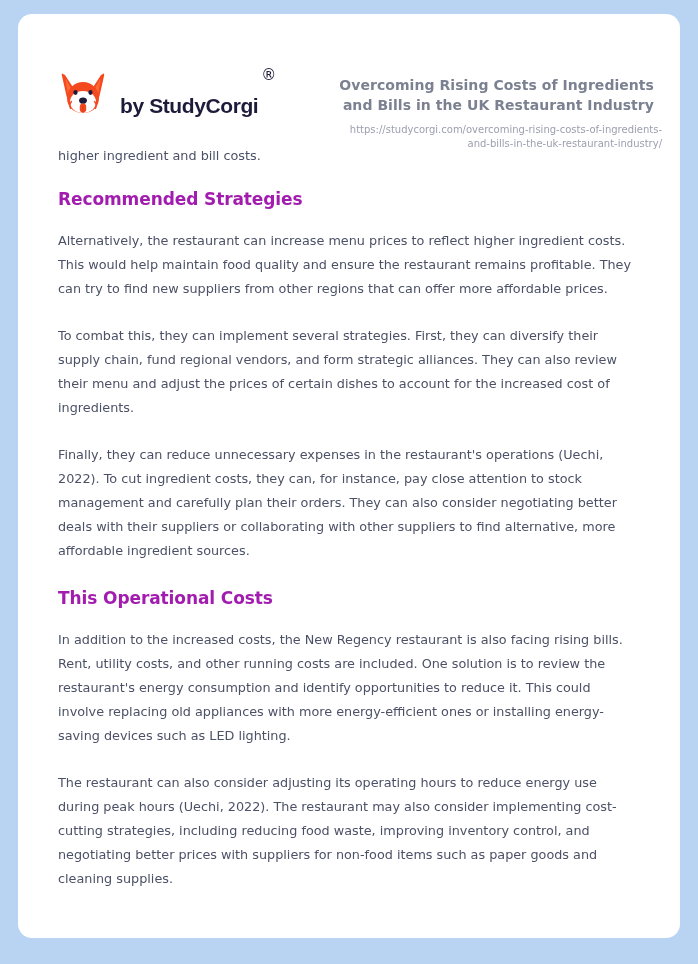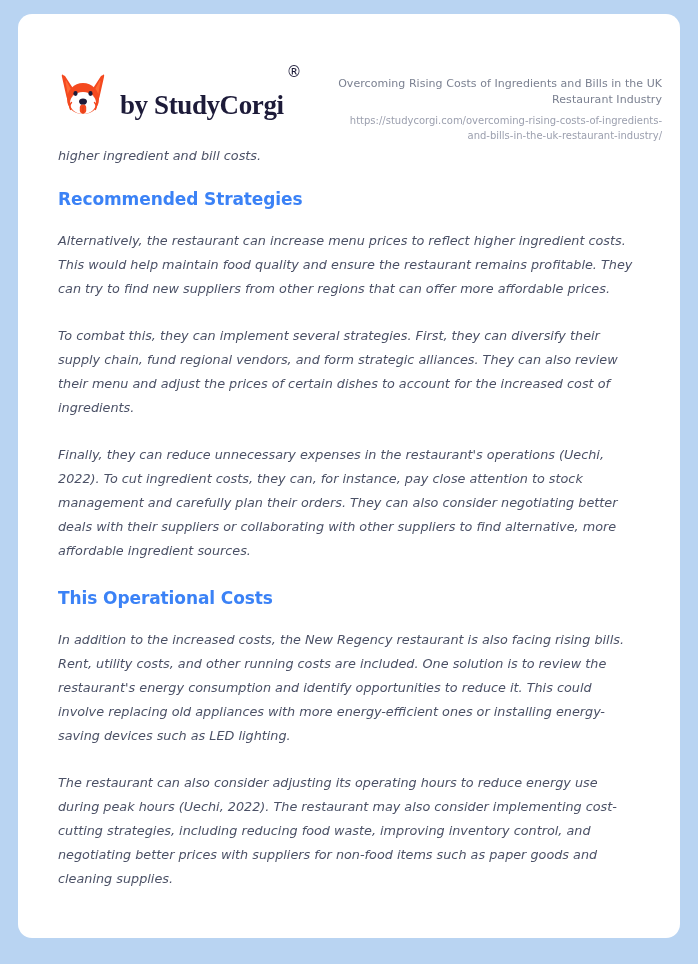--- a/index.html
+++ b/index.html
@@ -41,81 +41,80 @@
     height: 50px;
     flex: 0 0 auto;
     margin-right: 12px;
   }
   .wordmark-wrap {
     display: flex;
     align-items: flex-start;
     white-space: nowrap;
   }
   .wordmark {
-    font-family: Liberation Serif, serif;
+    font-family: Liberation Sans, sans-serif;
     font-weight: bold;
-    font-size: 27px;
+    font-size: 21px;
     letter-spacing: -0.4px;
     color: #1d1b39;
     line-height: 1;
     margin-top: 24px;
   }
   .reg-mark {
     font-size: 15px;
     color: #1d1b39;
     margin-left: 3px;
     margin-top: -3px;
     line-height: 1;
   }
   .header-meta {
     margin-left: auto;
     text-align: right;
     max-width: 330px;
     padding-top: 16px;
   }
   .header-title {
     font-family: "DejaVu Sans", "Liberation Sans", sans-serif;
-    font-weight: normal;
-    font-size: 11px;
+    font-weight: bold;
+    font-size: 14px;
     line-height: 1.42;
     color: #7b8191;
     letter-spacing: 0.05px;
-    margin: 0 0 7px 0;
+    margin: 0 8px 7px 0;
   }
   .header-url {
     font-family: "DejaVu Sans", "Liberation Sans", sans-serif;
     font-size: 10px;
     line-height: 1.45;
     color: #9b9fae;
     margin: 0;
     word-break: break-word;
     text-align: right;
   }
   .doc-body {
     padding: 0 40px;
   }
   .body-text {
     font-family: "DejaVu Sans", "Liberation Sans", sans-serif;
     font-size: 12.8px;
     line-height: 24px;
     color: #4b5166;
     margin: 0 0 23px 0;
     text-align: left;
-    font-style: italic;
   }
   .body-text.first {
     margin-top: 0;
     margin-bottom: 20px;
   }
   .section-heading {
     font-family: "DejaVu Sans", "Liberation Sans", sans-serif;
     font-weight: bold;
     font-size: 17px;
     line-height: 1.3;
-    color: #3b82f6;
+    color: #a21caf;
     letter-spacing: -0.1px;
     margin: 0 0 19px 0;
   }
   .section-heading.second {
     margin-top: 24px;
   }
 </style>
 </head>
 <body>
 

